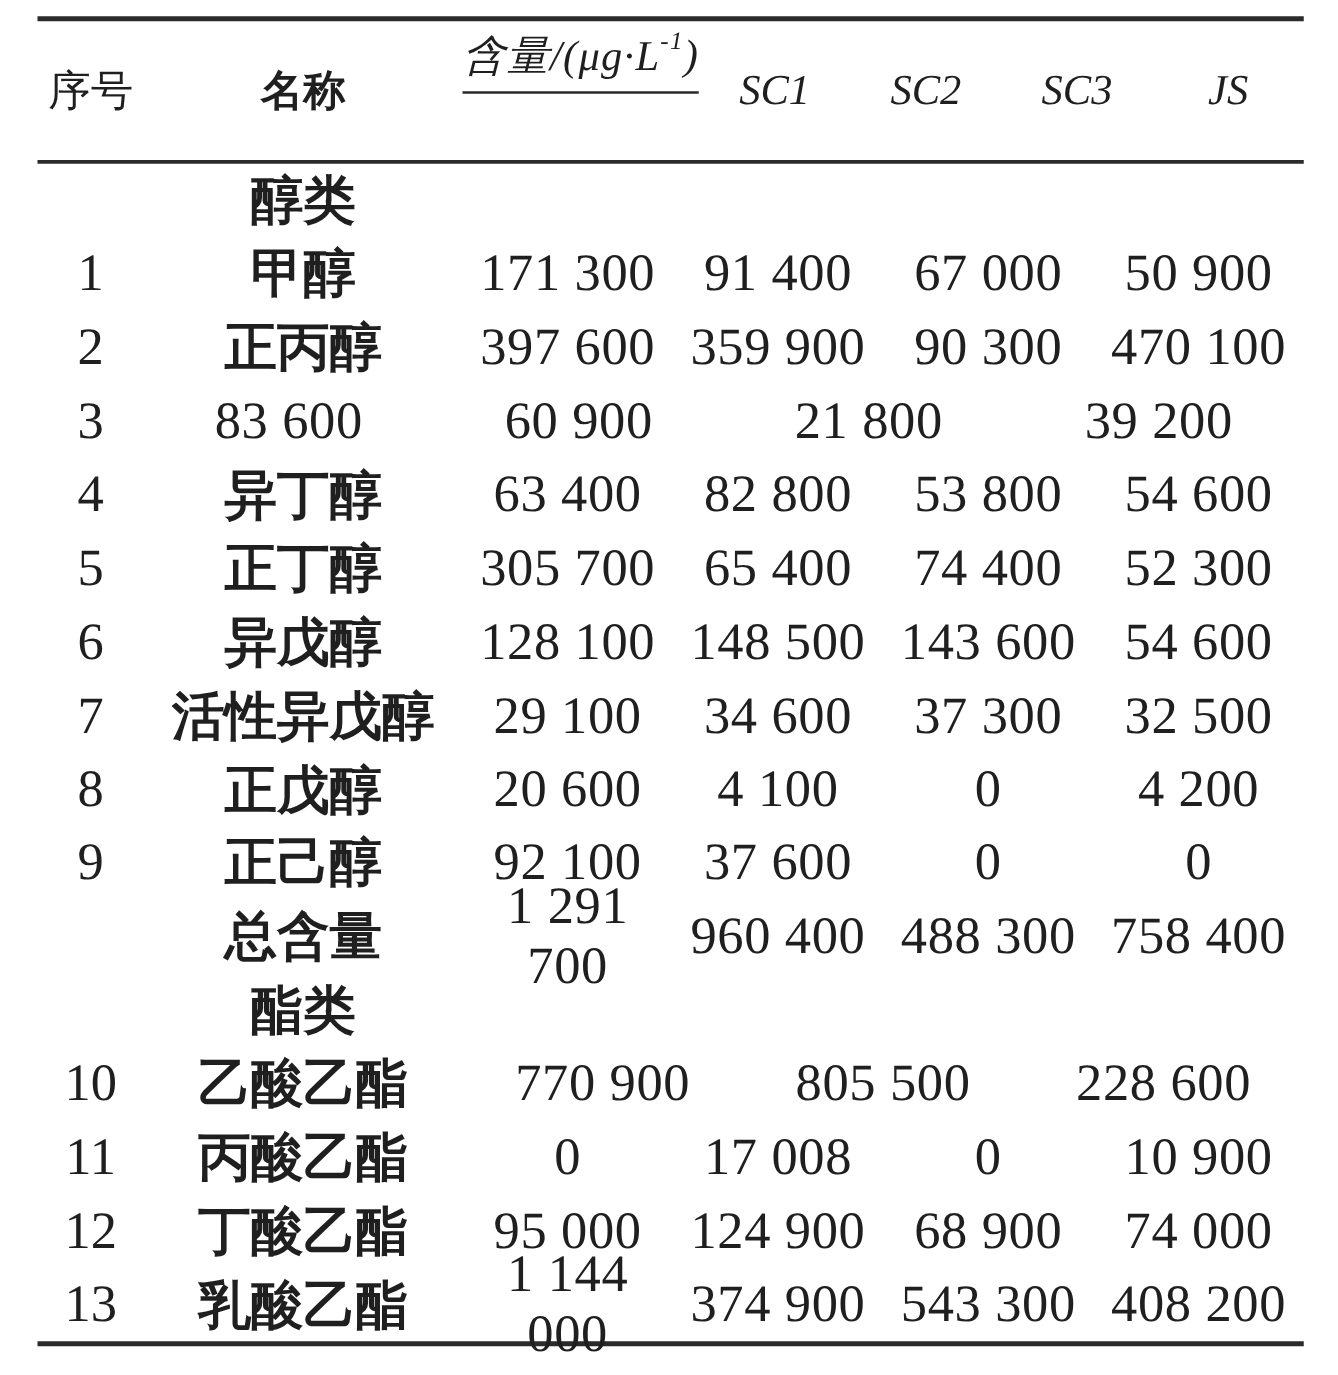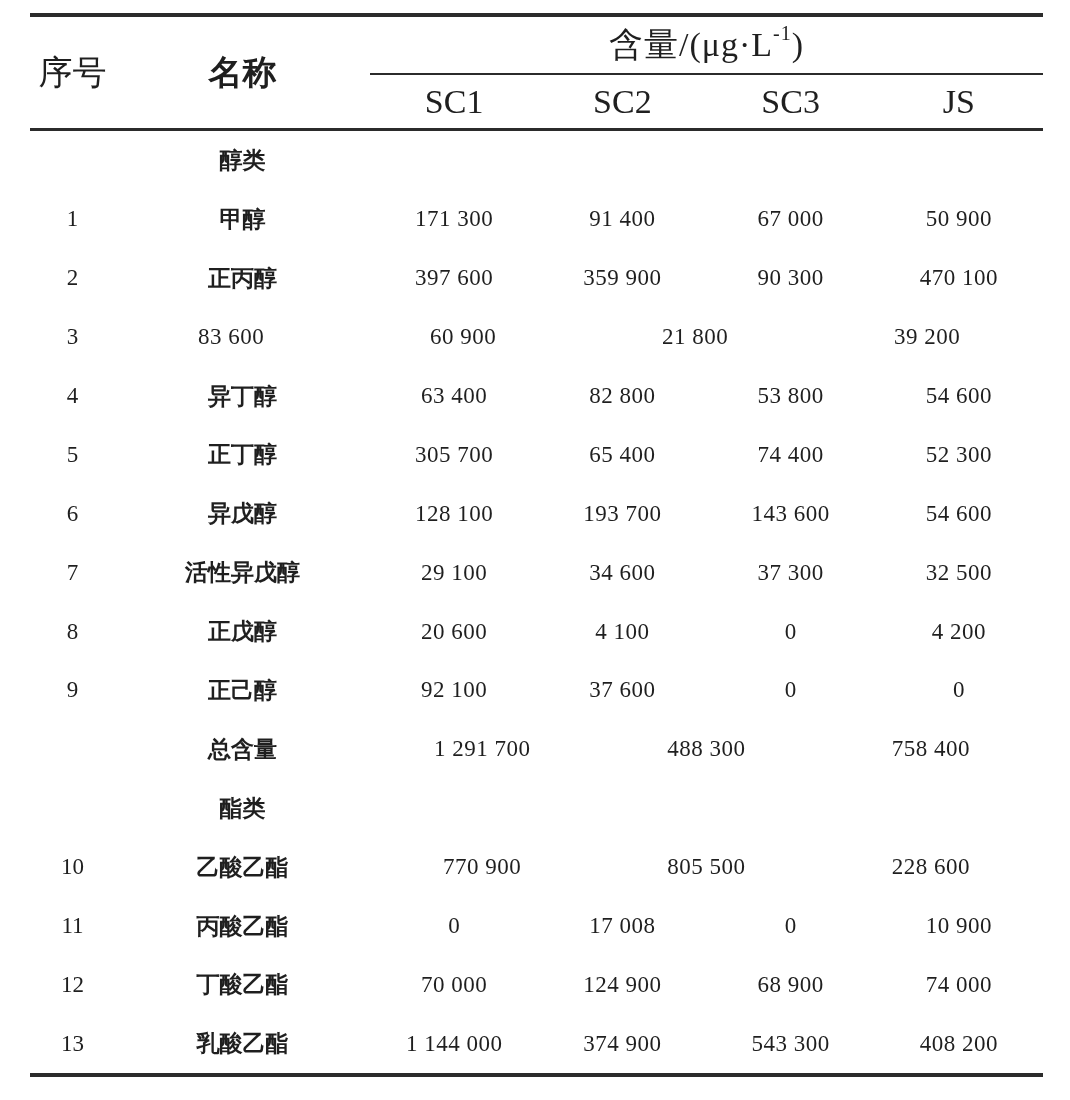--- a/index.html
+++ b/index.html
@@ -42,21 +42,21 @@
     flex: 0 0 255px;
     display: flex;
     align-items: center;
     justify-content: center;
     text-align: center;
     font-weight: bold;
   }
   .head-group {
     flex: 1 1 auto;
     display: flex;
-    flex-direction: column;
+    font-style: italic;
   }
   .unit-row {
     height: 56px;
     border-bottom: 2px solid #2b2b2b;
     display: flex;
     align-items: center;
     justify-content: center;
     letter-spacing: 1px;
   }
   .unit-row sup {
@@ -73,21 +73,21 @@
   .col-val {
     flex: 1 1 0;
     display: flex;
     align-items: center;
     justify-content: center;
     text-align: center;
   }
   .tbody .trow {
     display: flex;
     height: 58.9px;
-    font-size: 23px;
+    font-size: 42px;
   }
   .num {
     letter-spacing: 0.5px;
   }
 </style>
 </head>
 <body>
 
 <div class="page">
   <div class="tbl">
@@ -161,21 +161,21 @@
     <div class="col-val num">305 700</div>
     <div class="col-val num">65 400</div>
     <div class="col-val num">74 400</div>
     <div class="col-val num">52 300</div>
   </div>
 
   <div class="trow">
     <div class="col-idx">6</div>
     <div class="col-name">异戊醇</div>
     <div class="col-val num">128 100</div>
-    <div class="col-val num">193 700</div>
+    <div class="col-val num">148 500</div>
     <div class="col-val num">143 600</div>
     <div class="col-val num">54 600</div>
   </div>
 
   <div class="trow">
     <div class="col-idx">7</div>
     <div class="col-name">活性异戊醇</div>
     <div class="col-val num">29 100</div>
     <div class="col-val num">34 600</div>
     <div class="col-val num">37 300</div>
@@ -197,20 +197,21 @@
     <div class="col-val num">92 100</div>
     <div class="col-val num">37 600</div>
     <div class="col-val num">0</div>
     <div class="col-val num">0</div>
   </div>
 
   <div class="trow">
     <div class="col-idx"></div>
     <div class="col-name">总含量</div>
     <div class="col-val num">1 291 700</div>
+    <div class="col-val num">960 400</div>
     <div class="col-val num">488 300</div>
     <div class="col-val num">758 400</div>
   </div>
 
   <div class="trow">
     <div class="col-idx"></div>
     <div class="col-name">酯类</div>
     <div class="col-val num"></div>
     <div class="col-val num"></div>
     <div class="col-val num"></div>
@@ -230,21 +231,21 @@
     <div class="col-name">丙酸乙酯</div>
     <div class="col-val num">0</div>
     <div class="col-val num">17 008</div>
     <div class="col-val num">0</div>
     <div class="col-val num">10 900</div>
   </div>
 
   <div class="trow">
     <div class="col-idx">12</div>
     <div class="col-name">丁酸乙酯</div>
-    <div class="col-val num">70 000</div>
+    <div class="col-val num">95 000</div>
     <div class="col-val num">124 900</div>
     <div class="col-val num">68 900</div>
     <div class="col-val num">74 000</div>
   </div>
 
   <div class="trow">
     <div class="col-idx">13</div>
     <div class="col-name">乳酸乙酯</div>
     <div class="col-val num">1 144 000</div>
     <div class="col-val num">374 900</div>

